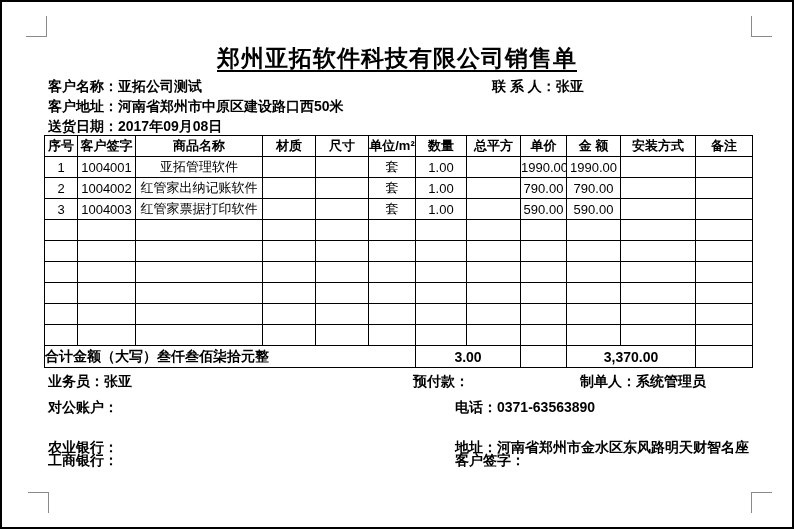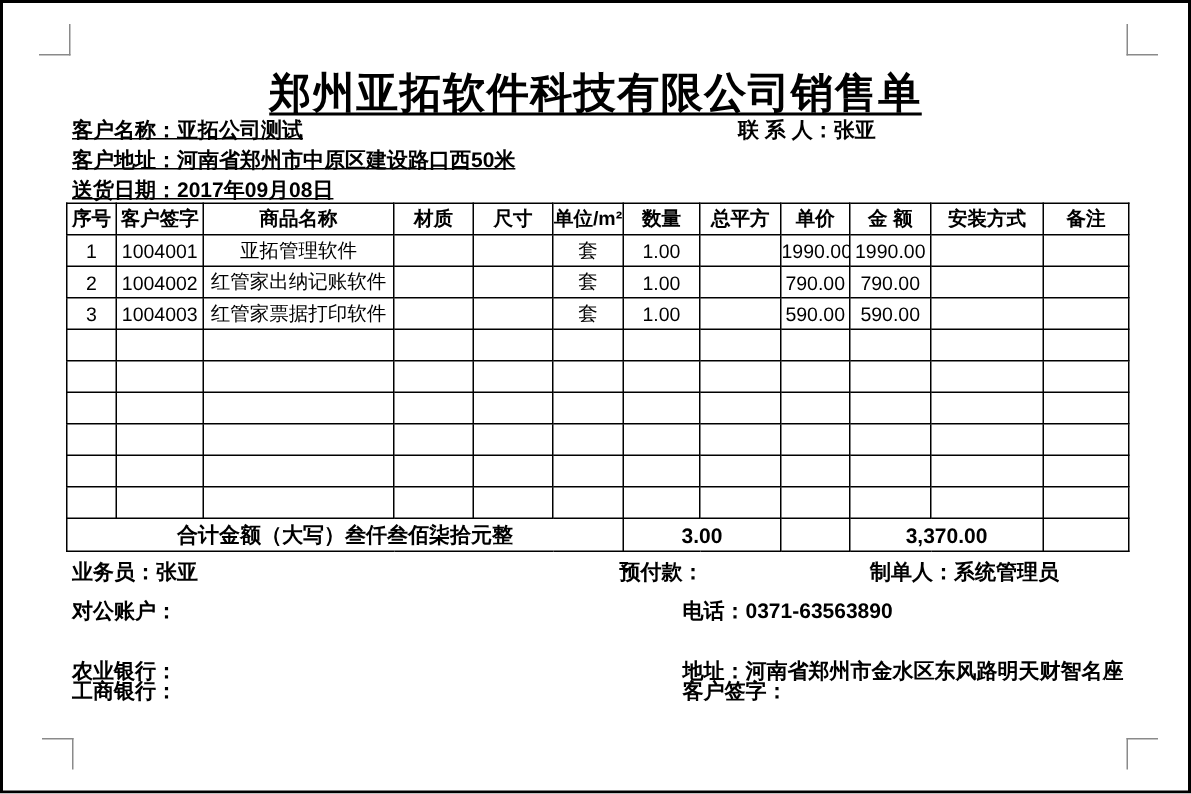--- a/index.html
+++ b/index.html
@@ -9,40 +9,40 @@
     font-family:"Liberation Sans","DejaVu Sans",sans-serif;color:#000;
   }
   
   .mark{position:absolute;width:20px;height:20px;}
   .mk-tl{left:24px;top:14px;border-right:1px solid #8a8a8a;border-bottom:1px solid #8a8a8a;}
   .mk-tr{left:749px;top:14px;border-left:1px solid #8a8a8a;border-bottom:1px solid #8a8a8a;}
   .mk-bl{left:26px;top:490px;border-right:1px solid #8a8a8a;border-top:1px solid #8a8a8a;}
   .mk-br{left:749px;top:490px;border-left:1px solid #8a8a8a;border-top:1px solid #8a8a8a;}
   .title{
     position:absolute;top:41px;left:0;width:100%;margin:0;text-align:center;
-    font-size:28px;font-weight:bold;letter-spacing:1px;
+    font-size:23px;font-weight:bold;letter-spacing:1px;
     text-decoration:underline;text-underline-offset:4px;
   }
   .line{position:absolute;font-size:14px;font-weight:bold;white-space:nowrap;line-height:16px;}
-  .colL{left:46px;text-decoration:underline;}
+  .colL{left:46px;}
   .colR{left:490px;}
   .h1{top:76px;}.h2{top:96px;}.h3{top:116px;}
   .f1{top:371px;}.f2{top:397px;}.f3{top:437px;}.f4{top:450px;}
   table{
     position:absolute;left:42px;top:133px;width:703px;
     border-collapse:collapse;table-layout:fixed;
   }
   th,td{
     border:1px solid #000;padding:0;height:20px;text-align:center;
     font-size:13px;overflow:hidden;white-space:nowrap;
   }
   th{font-weight:bold;}
   tbody td{font-weight:normal;}
   tfoot td{font-weight:bold;font-size:14px;height:21px;}
-  .totlabel{text-align:center;padding-left:0;}
+  .totlabel{text-align:left;padding-left:0;}
 </style>
 </head>
 <body>
 
 <div class="page">
 
   <div class="mark mk-tl"></div>
   <div class="mark mk-tr"></div>
   <div class="mark mk-bl"></div>
   <div class="mark mk-br"></div>

